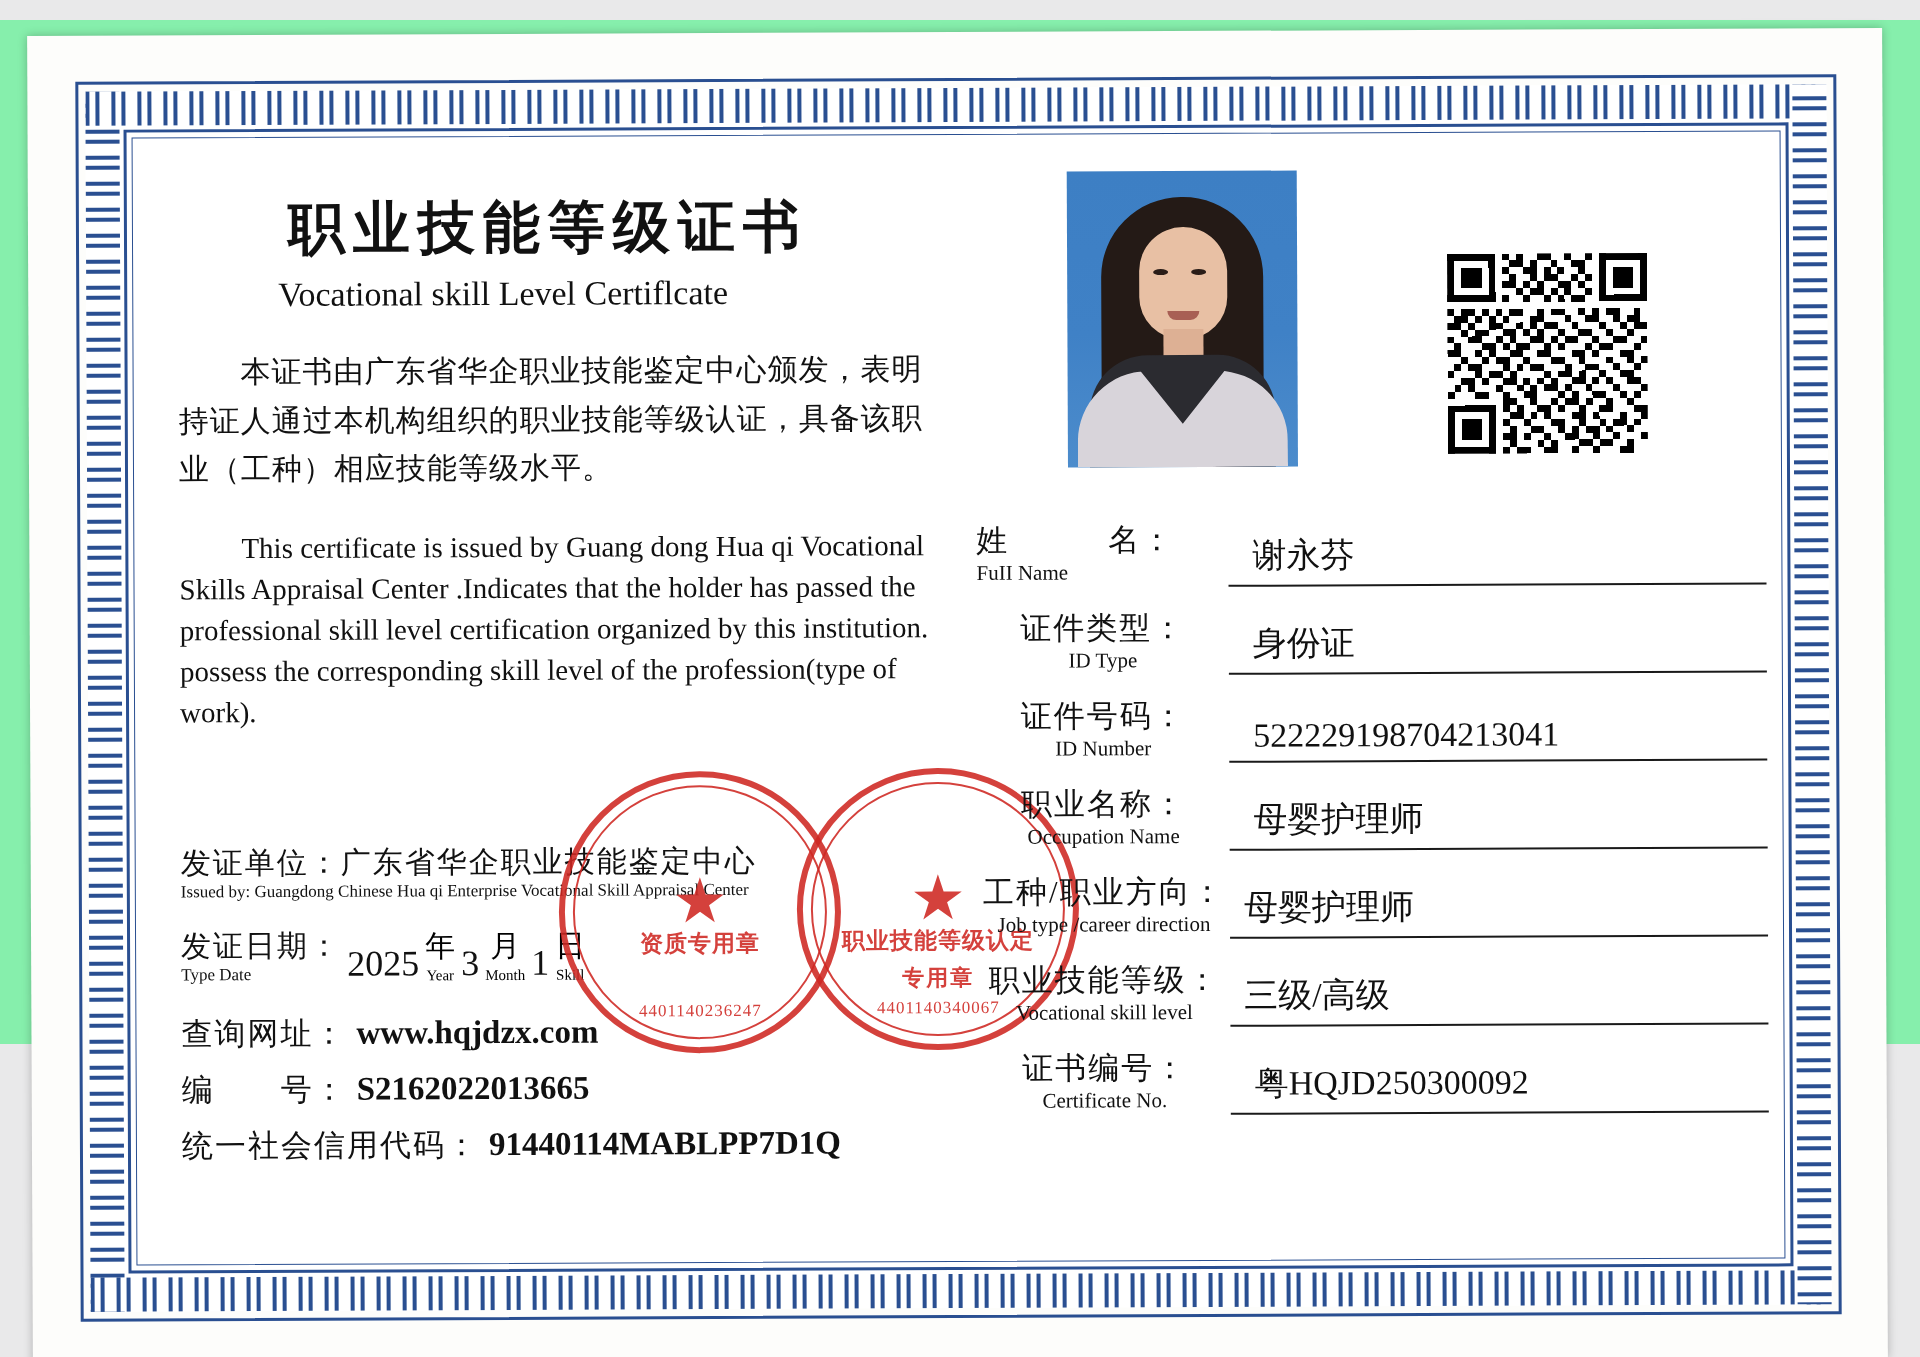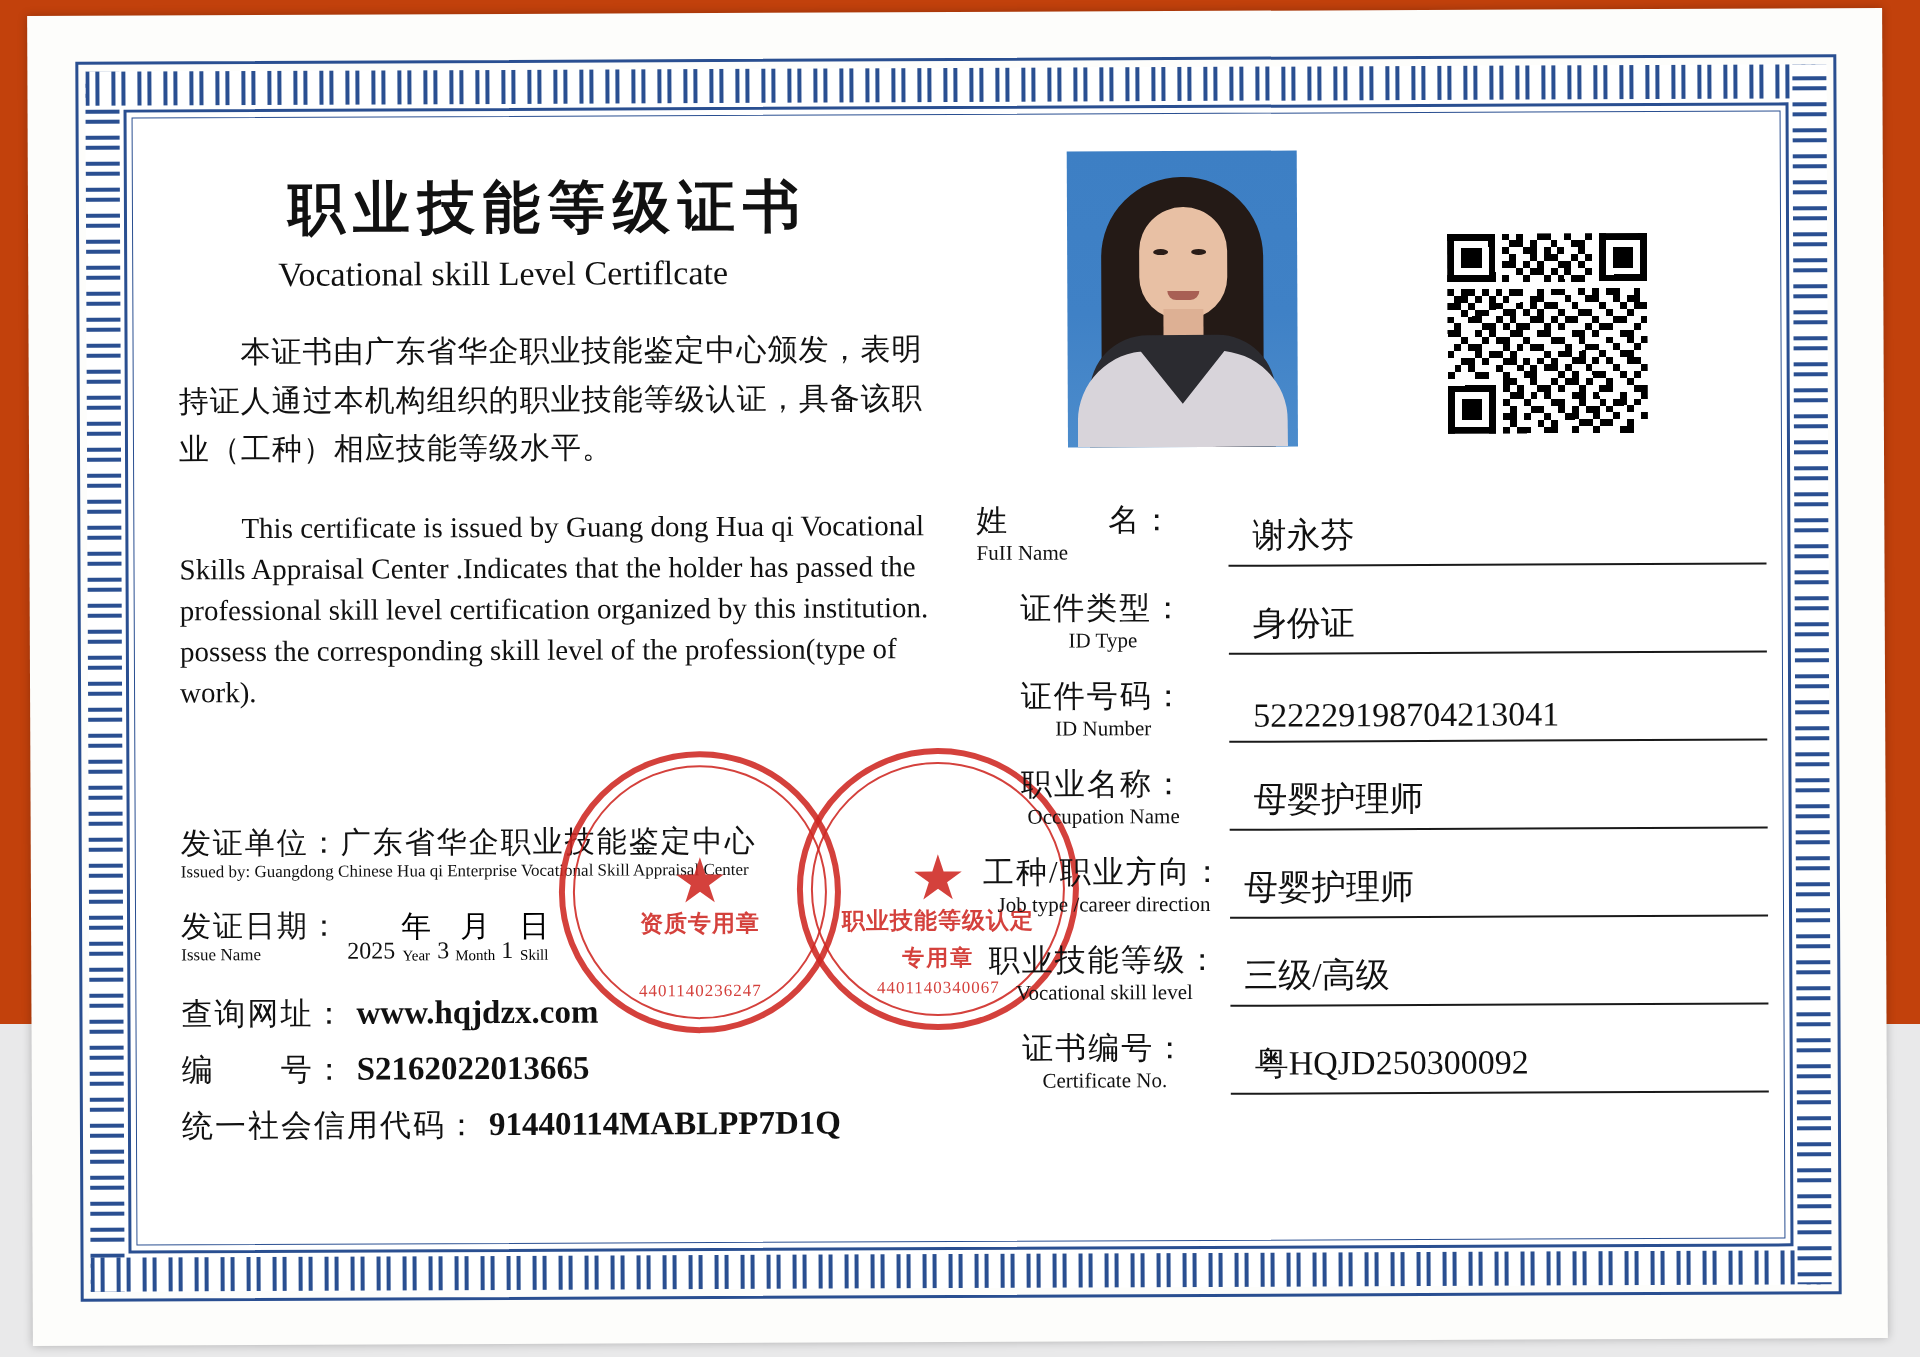--- a/index.html
+++ b/index.html
@@ -11,21 +11,22 @@
     width: 1920px;
     height: 1357px;
     font-family: "Liberation Serif", serif;
     overflow: hidden;
   }
 
   .page {
     position: relative;
     width: 1920px;
     height: 1024px;
-    background: #c2410c;
+    background: #86efac;
+    margin-top: 20px;
   }
 
   
   .cert {
     position: absolute;
     left: 30px;
     top: 12px;
     width: 1855px;
     height: 1330px;
     background: #fdfdfb;
@@ -188,21 +189,21 @@
   .date-row {
     margin-top: 24px;
     display: flex;
     align-items: flex-end;
     gap: 0;
   }
   .date-label { display: block; }
   .date-label .lbl-cn { display: block; }
   .date-label .lbl-en { display: block; font-size: 17px; margin-top: -2px; }
   .date-val {
-    font-size: 24px;
+    font-size: 36px;
     color: #111;
     padding: 0 6px;
     white-space: nowrap;
   }
   .date-unit { display: inline-block; text-align: center; }
   .date-unit .u-cn { display: block; font-size: 30px; }
   .date-unit .u-en { display: block; font-size: 15px; }
 
   
   .bottom-info {
@@ -442,21 +443,21 @@
 
       <div class="issue-block">
         <div class="issuer-row issuer-stack">
           <span class="lbl-cn">发证单位：广东省华企职业技能鉴定中心</span>
           <span class="lbl-en">Issued by: Guangdong Chinese Hua qi Enterprise Vocational Skill Appraisal Center</span>
         </div>
 
         <div class="date-row">
           <span class="date-label">
             <span class="lbl-cn">发证日期：</span>
-            <span class="lbl-en">Issue Name</span>
+            <span class="lbl-en">Type Date</span>
           </span>
           <span class="date-val">2025</span>
           <span class="date-unit">
             <span class="u-cn">年</span>
             <span class="u-en">Year</span>
           </span>
           <span class="date-val">3</span>
           <span class="date-unit">
             <span class="u-cn">月</span>
             <span class="u-en">Month</span>

